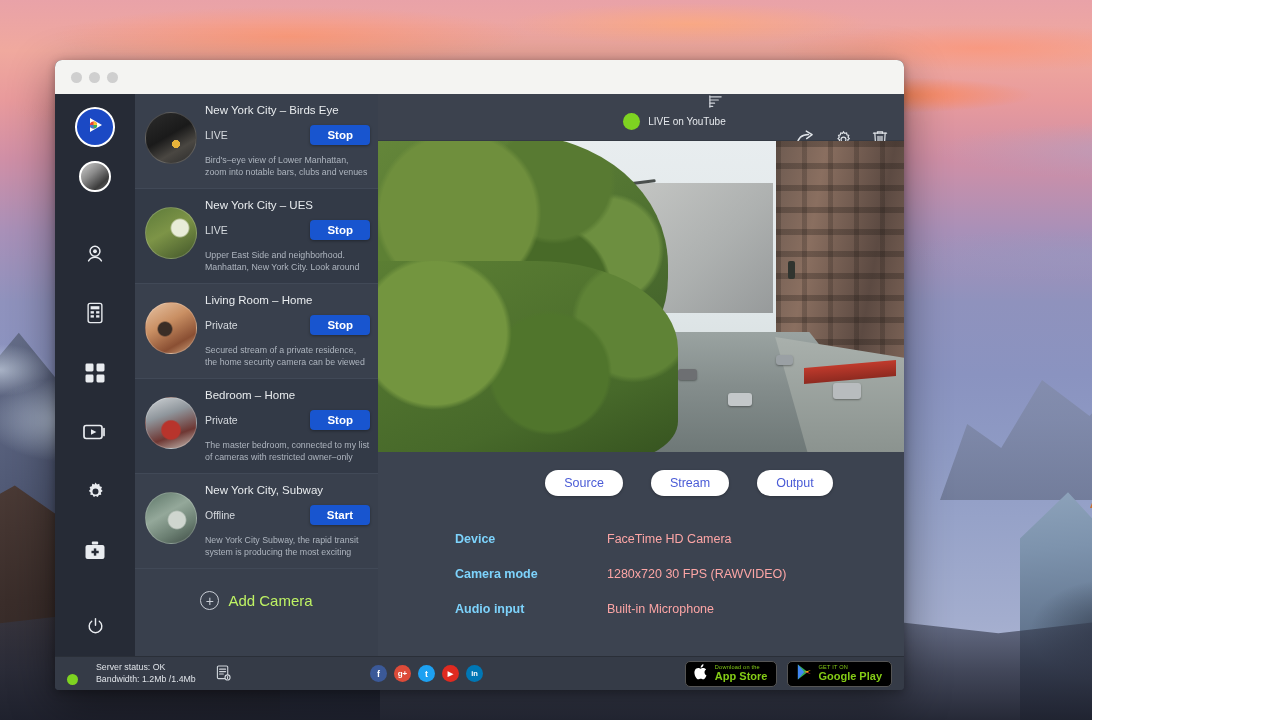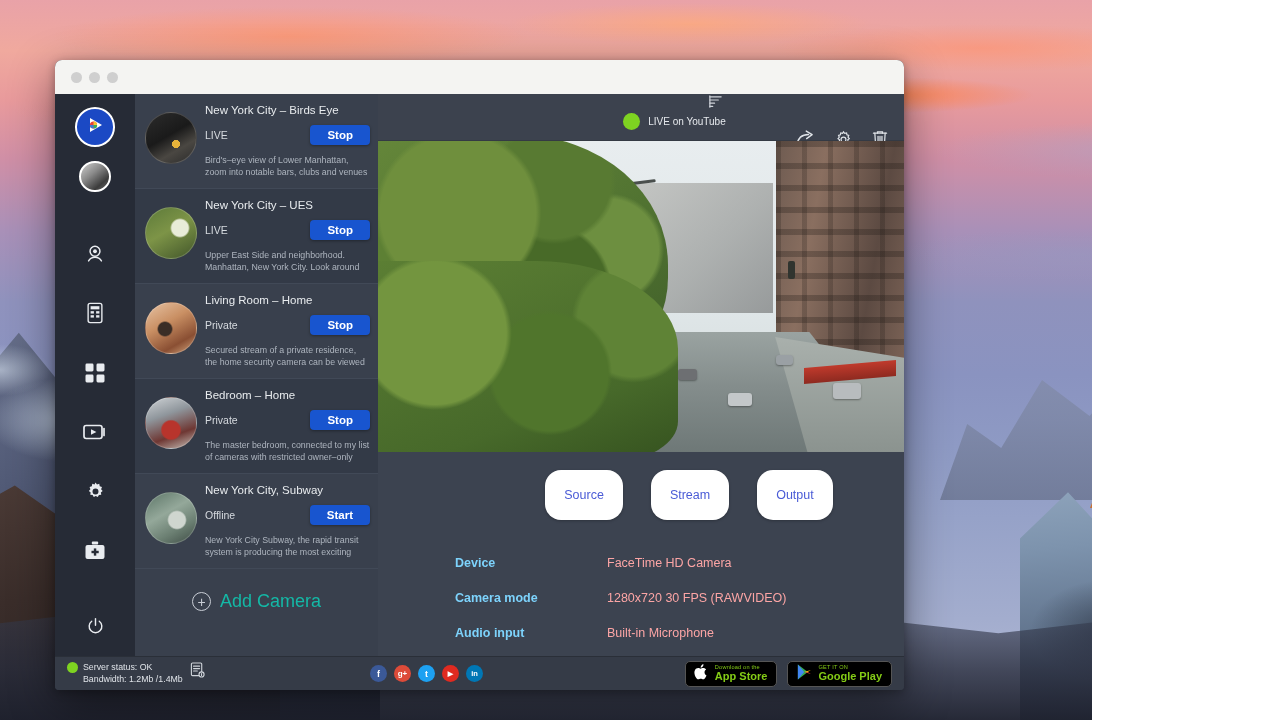--- a/index.html
+++ b/index.html
@@ -192,21 +192,21 @@
   #add-camera {
     display: flex; align-items: center; justify-content: center;
     gap: 9px; padding: 22px 0 26px; cursor: pointer;
   }
   #add-camera .plus {
     width: 19px; height: 19px; border-radius: 50%;
     border: 1.4px solid #c9ced6; color: #c9ced6;
     display: flex; align-items: center; justify-content: center;
     font-size: 14px; line-height: 1;
   }
-  #add-camera .lbl { color: #14b8a6; font-size: 18px; }
+  #add-camera .lbl { color: #bef264; font-size: 15px; }
 
   
   #main-col { flex: 1; background: #3c4350; display: flex; flex-direction: column; }
   #topbar {
     height: 47px; background: #3c424e;
     display: flex; align-items: center; padding: 0 16px;
     border-bottom: 1px solid rgba(0,0,0,.12);
     flex-direction: column;
   }
   #layout-ic { margin-left: 149px; color: #cfd4da; }
@@ -300,37 +300,37 @@
     background: #30342f; border-radius: 2px;
   }
 
   #tabs {
     display: flex; justify-content: center; gap: 28px;
     padding: 18px 0 13px; padding-left: 96px;
   }
   .tab-pill {
     background: #fff; color: #4a5bd6;
     border: none; border-radius: 16px;
-    padding: 18px 19px; font-size: 12.5px;
+    padding: 6px 19px; font-size: 12.5px;
     font-family: "Liberation Sans", sans-serif; cursor: pointer;
     box-shadow: 0 1px 3px rgba(0,0,0,.25);
   }
 
   #info-table { padding: 12px 0 0 77px; }
   .info-row { display: flex; align-items: center; height: 35px; }
   .info-key { width: 152px; color: #7dd3fc; font-size: 12.5px; font-weight: bold; }
   .info-val { color: #fca5a5; font-size: 12.5px; }
 
   
   #footer {
     height: 34px; background: #353b47;
     display: flex; align-items: center; padding: 0 12px;
     border-top: 1px solid rgba(0,0,0,.2);
   }
-  #srv { display: flex; align-items: flex-start; gap: 5px; width: 300px; }
+  #srv { display: flex; align-items: flex-end; gap: 18px; width: 300px; }
   #srv-dot { width: 11px; height: 11px; border-radius: 50%; background: #7ed321; }
   #srv-txt { color: #dfe3e8; font-size: 8.8px; line-height: 1.35; }
   #srv-ic { color: #cfd4da; margin-left: 2px; }
   #social { display: flex; gap: 7px; margin-left: 3px; }
   .soc { width: 17px; height: 17px; border-radius: 50%;
     display: flex; align-items: center; justify-content: center;
     font-size: 9px; color: #fff; font-weight: bold; }
   #stores { margin-left: auto; display: flex; gap: 10px; }
   .store-badge {
     background: #000; border: 1px solid #555; border-radius: 5px;

